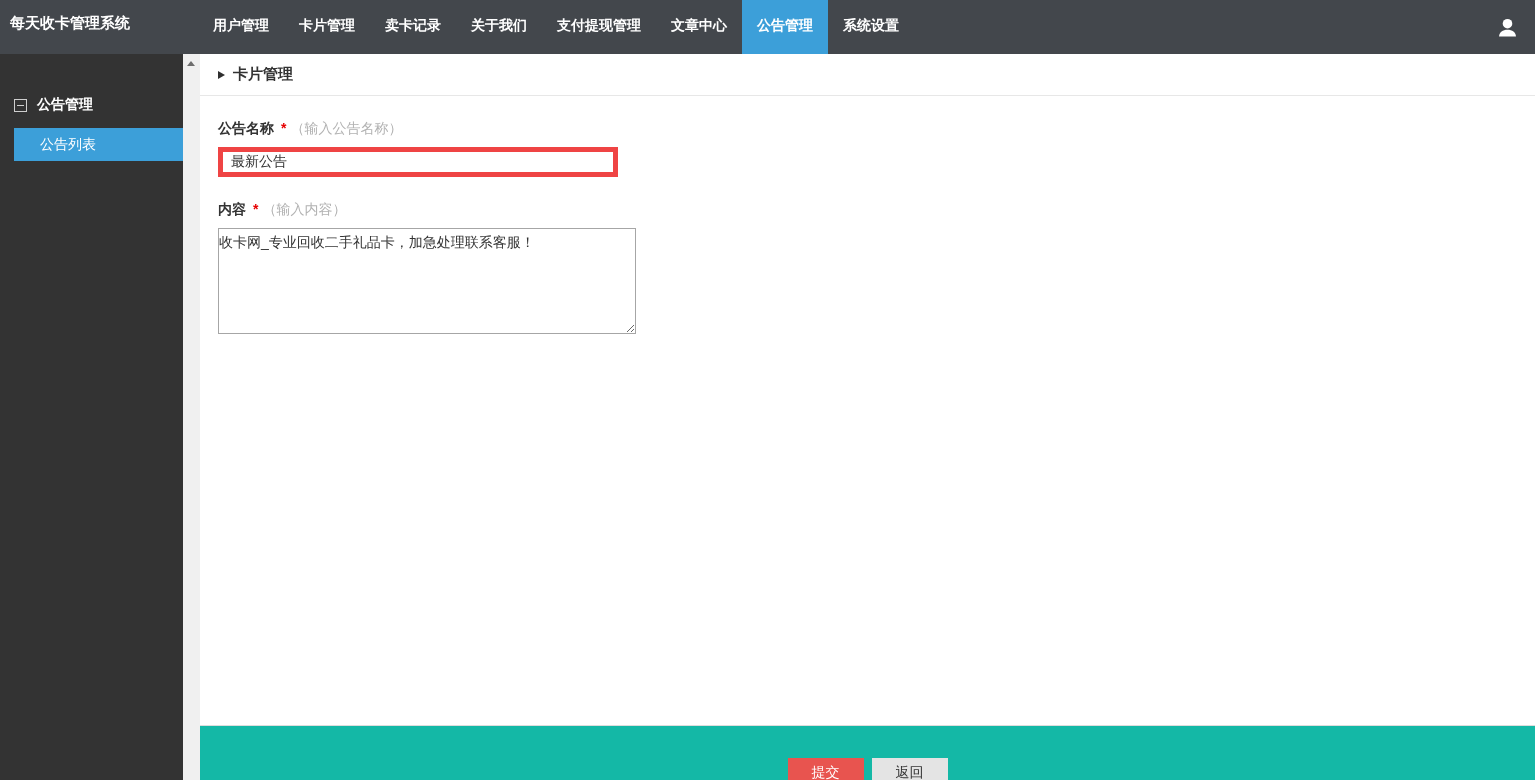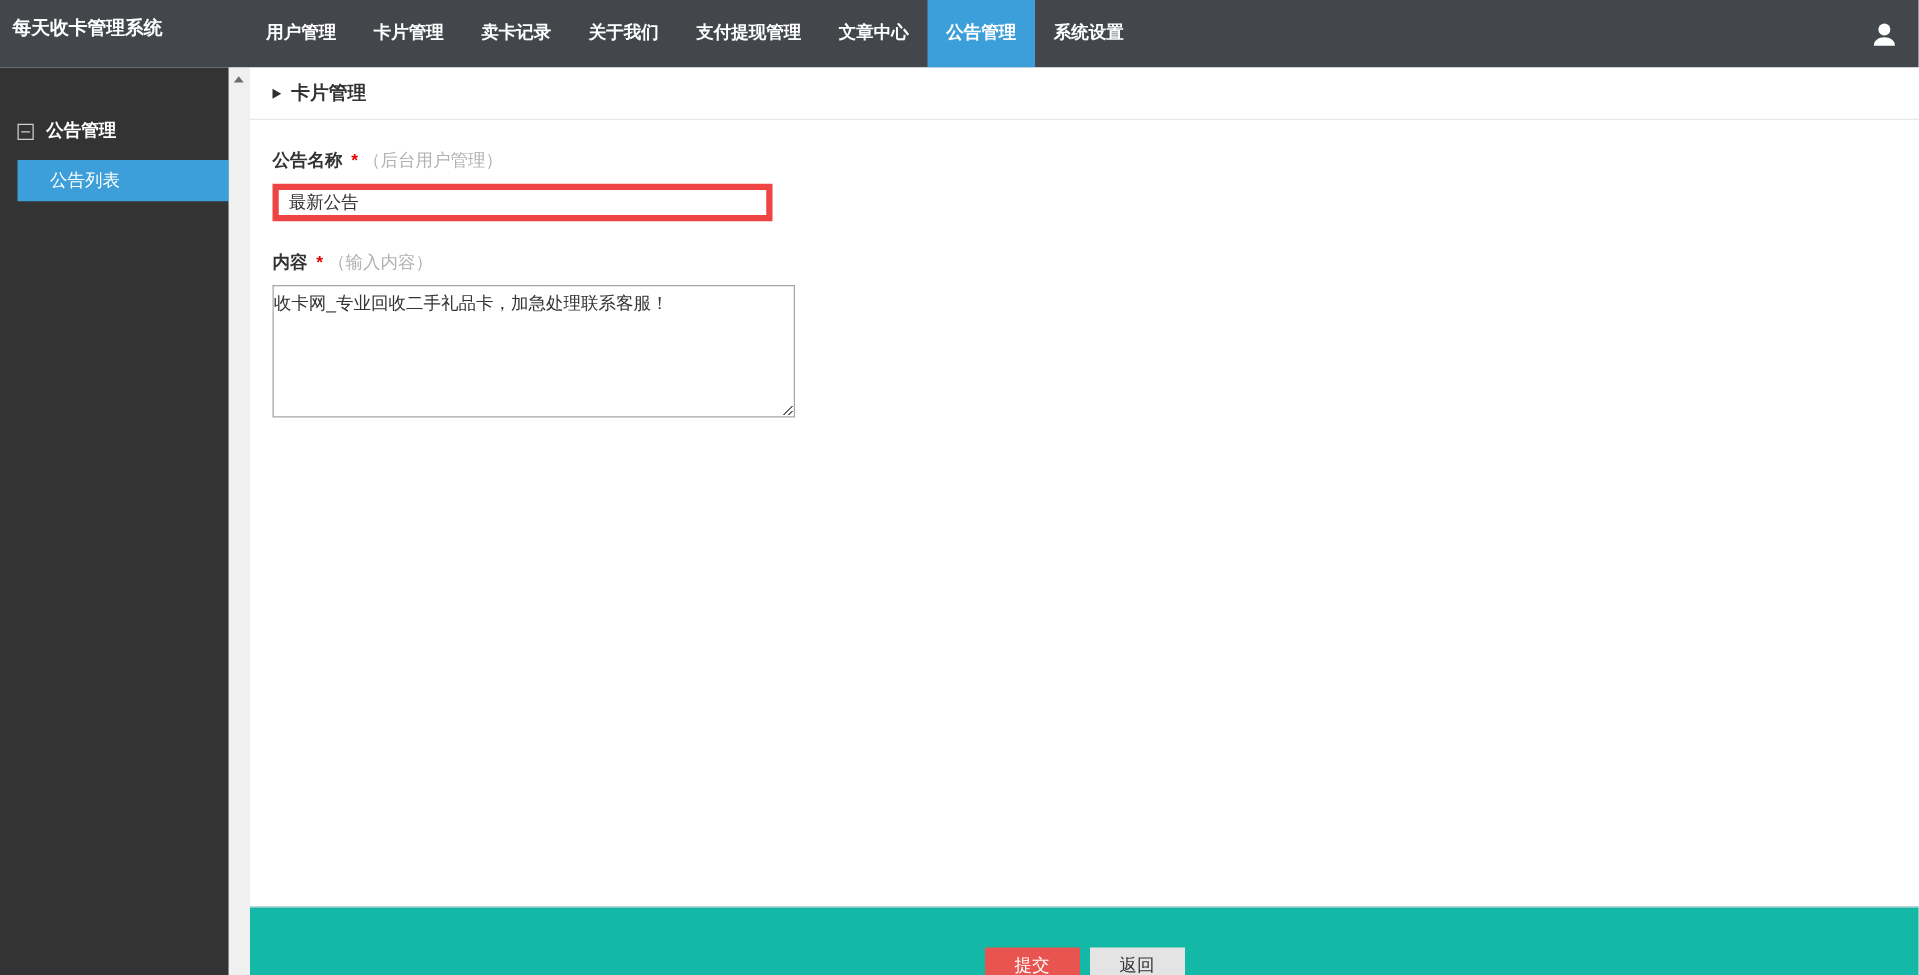--- a/index.html
+++ b/index.html
@@ -143,21 +143,21 @@
       <span class="caret-right"></span>
       <span class="section-title">卡片管理</span>
     </div>
 
     <div class="form-body">
 
       <div class="field">
         <div class="label-row">
           <span class="fld-label">公告名称</span>
           <span class="req">*</span>
-          <span class="hint">（后台用户管理）</span>
+          <span class="hint">（输入公告名称）</span>
         </div>
         <input class="text-input" type="text" value="最新公告" style="">
       </div>
 
       <div class="field">
         <div class="label-row">
           <span class="fld-label">内容</span>
           <span class="req">*</span>
           <span class="hint">（输入内容）</span>
         </div>

